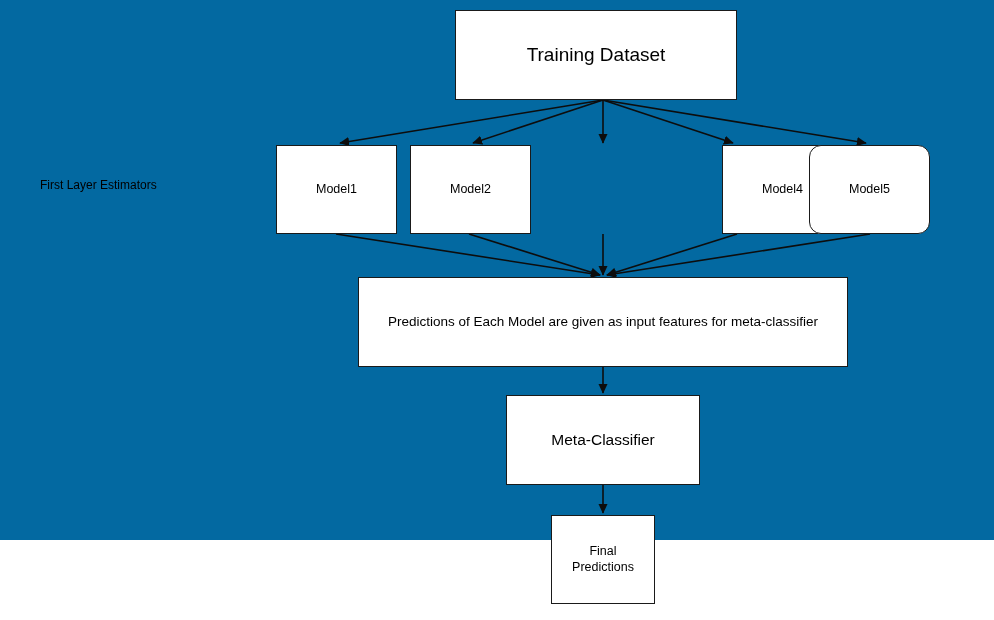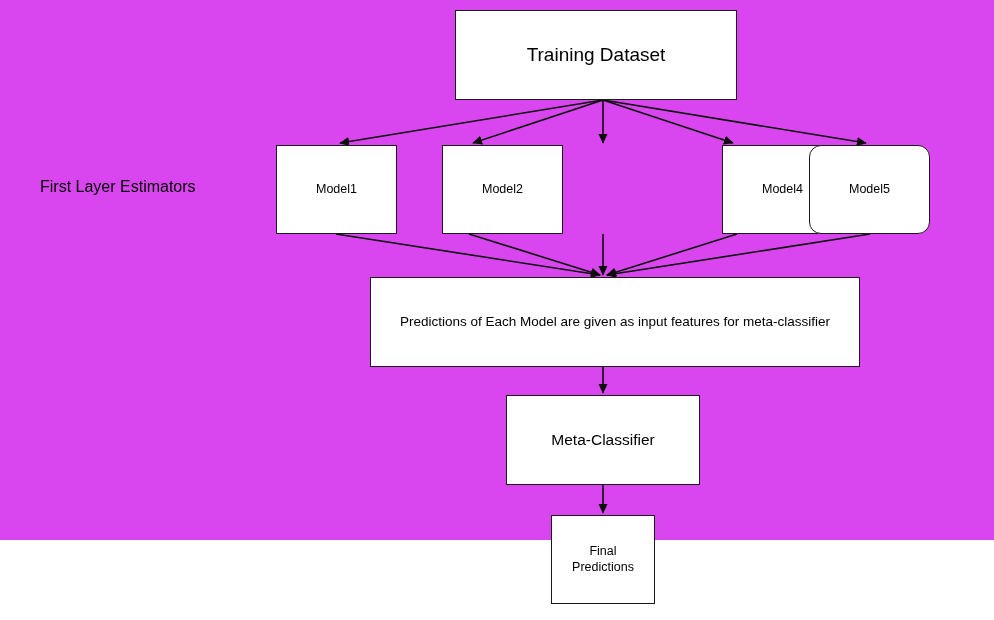--- a/index.html
+++ b/index.html
@@ -11,21 +11,21 @@
     width: 994px;
     height: 620px;
     font-family: "Liberation Sans", sans-serif;
     color: #000000;
     overflow: hidden;
   }
   #diagram-canvas {
     position: relative;
     width: 994px;
     height: 540px;
-    background: #d946ef;
+    background: #0369a1;
   }
   #edges-layer {
     position: absolute;
     left: 0;
     top: 0;
     width: 994px;
     height: 620px;
   }
   .node {
     position: absolute;
@@ -48,46 +48,46 @@
   #node-training-dataset {
     left: 455px; top: 10px; width: 282px; height: 90px;
   }
   #node-training-dataset .node-label { font-size: 19px; }
 
   .node-model {
     top: 145px; width: 121px; height: 89px;
   }
   .node-model .node-label { font-size: 12.5px; }
   #node-model1 { left: 276px; }
-  #node-model2 { left: 410px; margin-left: 32px; }
+  #node-model2 { left: 410px; }
   #node-model3 { left: 543px; }
   #node-model4 { left: 676px; margin-left: 46px; }
   #node-model5 { left: 809px; border-radius: 12px; }
 
   #node-predictions {
-    left: 358px; top: 277px; width: 490px; height: 90px; margin-left: 12px;
+    left: 358px; top: 277px; width: 490px; height: 90px;
   }
   #node-predictions .node-label { font-size: 13.5px; }
 
   #node-meta-classifier {
     left: 506px; top: 395px; width: 194px; height: 90px;
   }
   #node-meta-classifier .node-label { font-size: 15.5px; }
 
   #node-final-predictions {
     left: 551px; top: 515px; width: 104px; height: 89px;
   }
   #node-final-predictions .node-label { font-size: 12.5px; }
 
   
   #label-first-layer-estimators {
     position: absolute;
     left: 40px;
     top: 178px;
-    font-size: 16px;
+    font-size: 12px;
     color: #000000;
     white-space: nowrap;
     z-index: 2;
   }
 </style>
 </head>
 <body>
 
 <div id="diagram-canvas">
 

